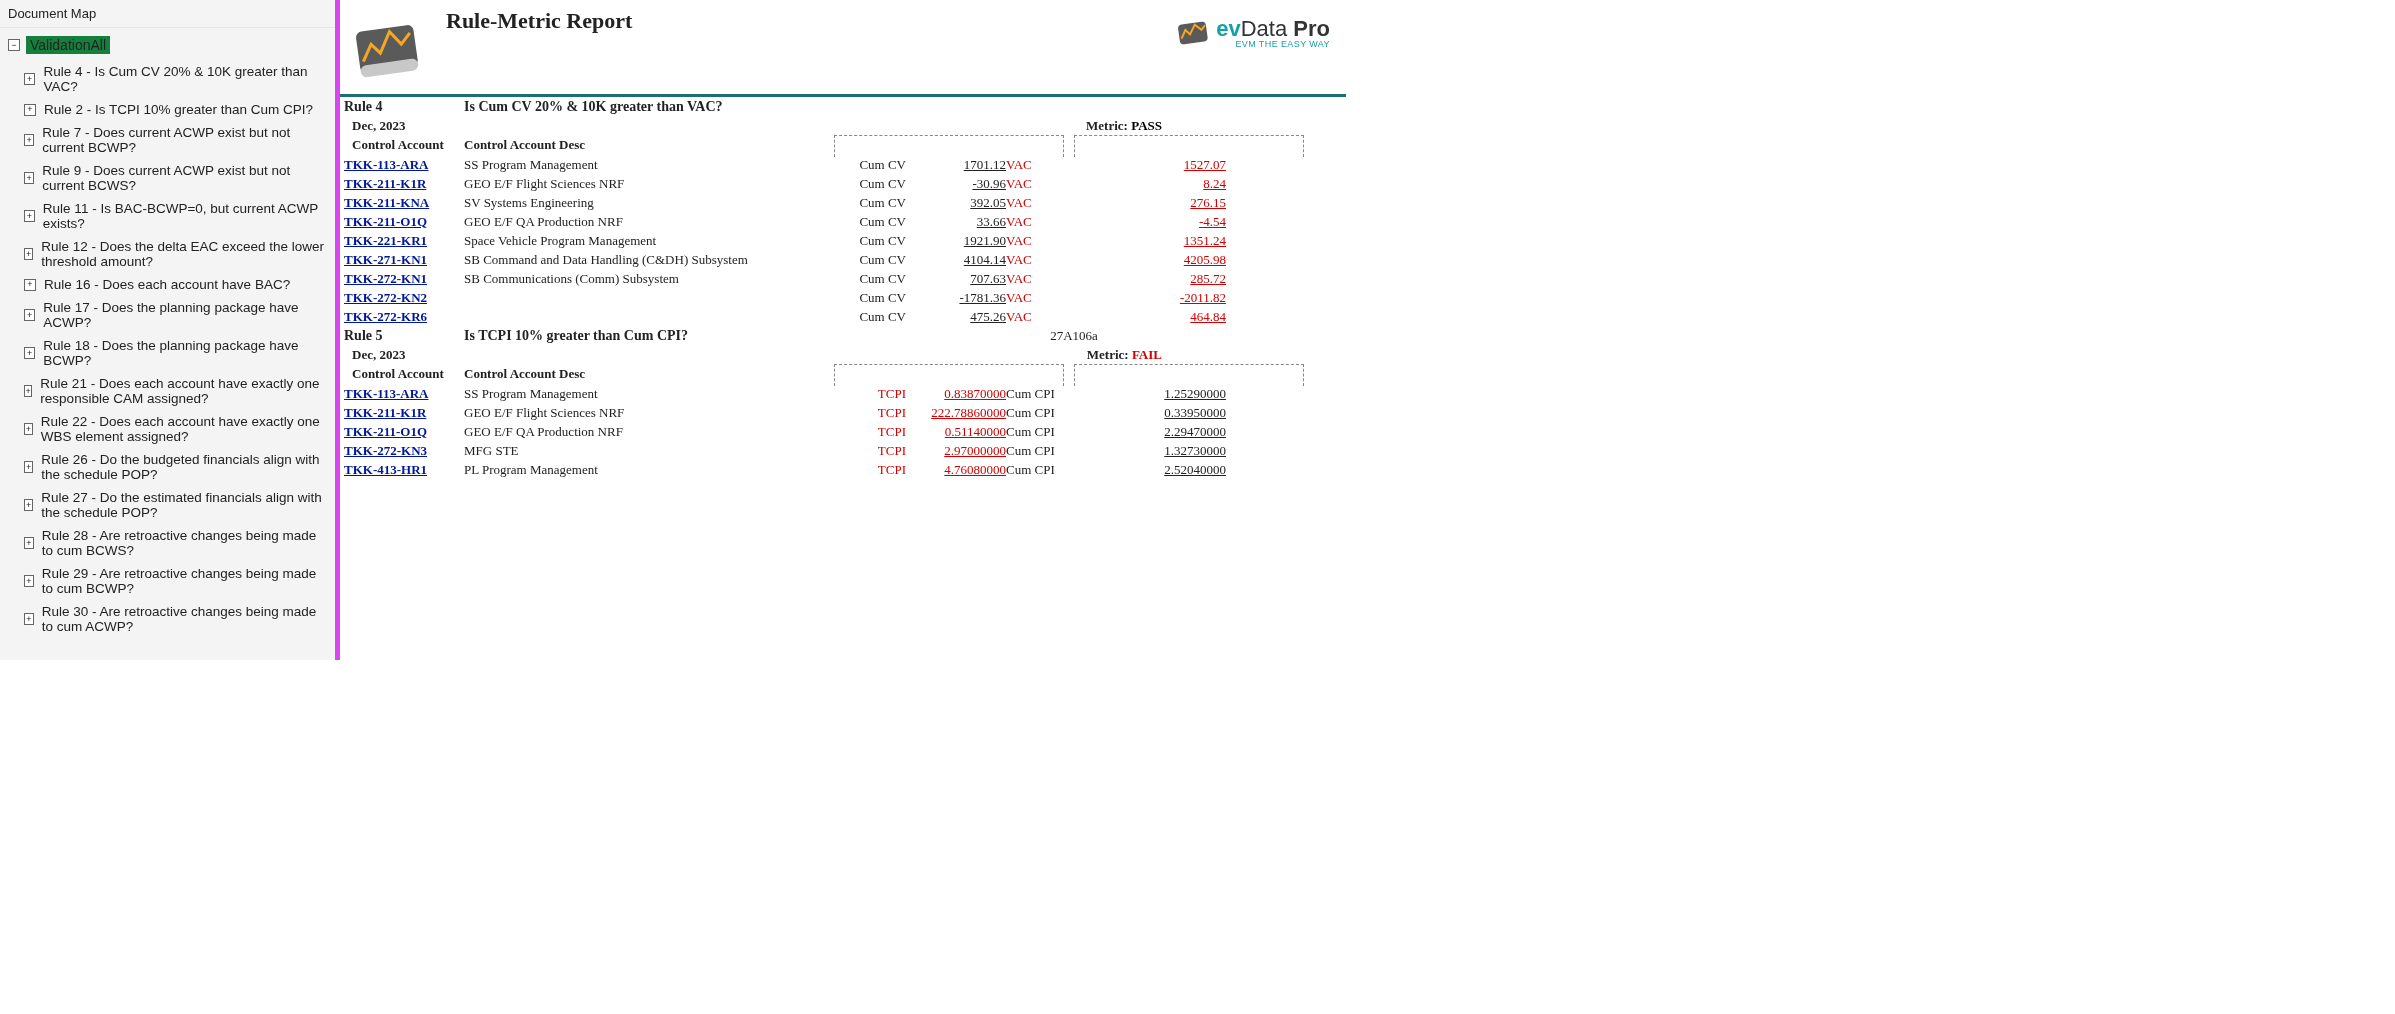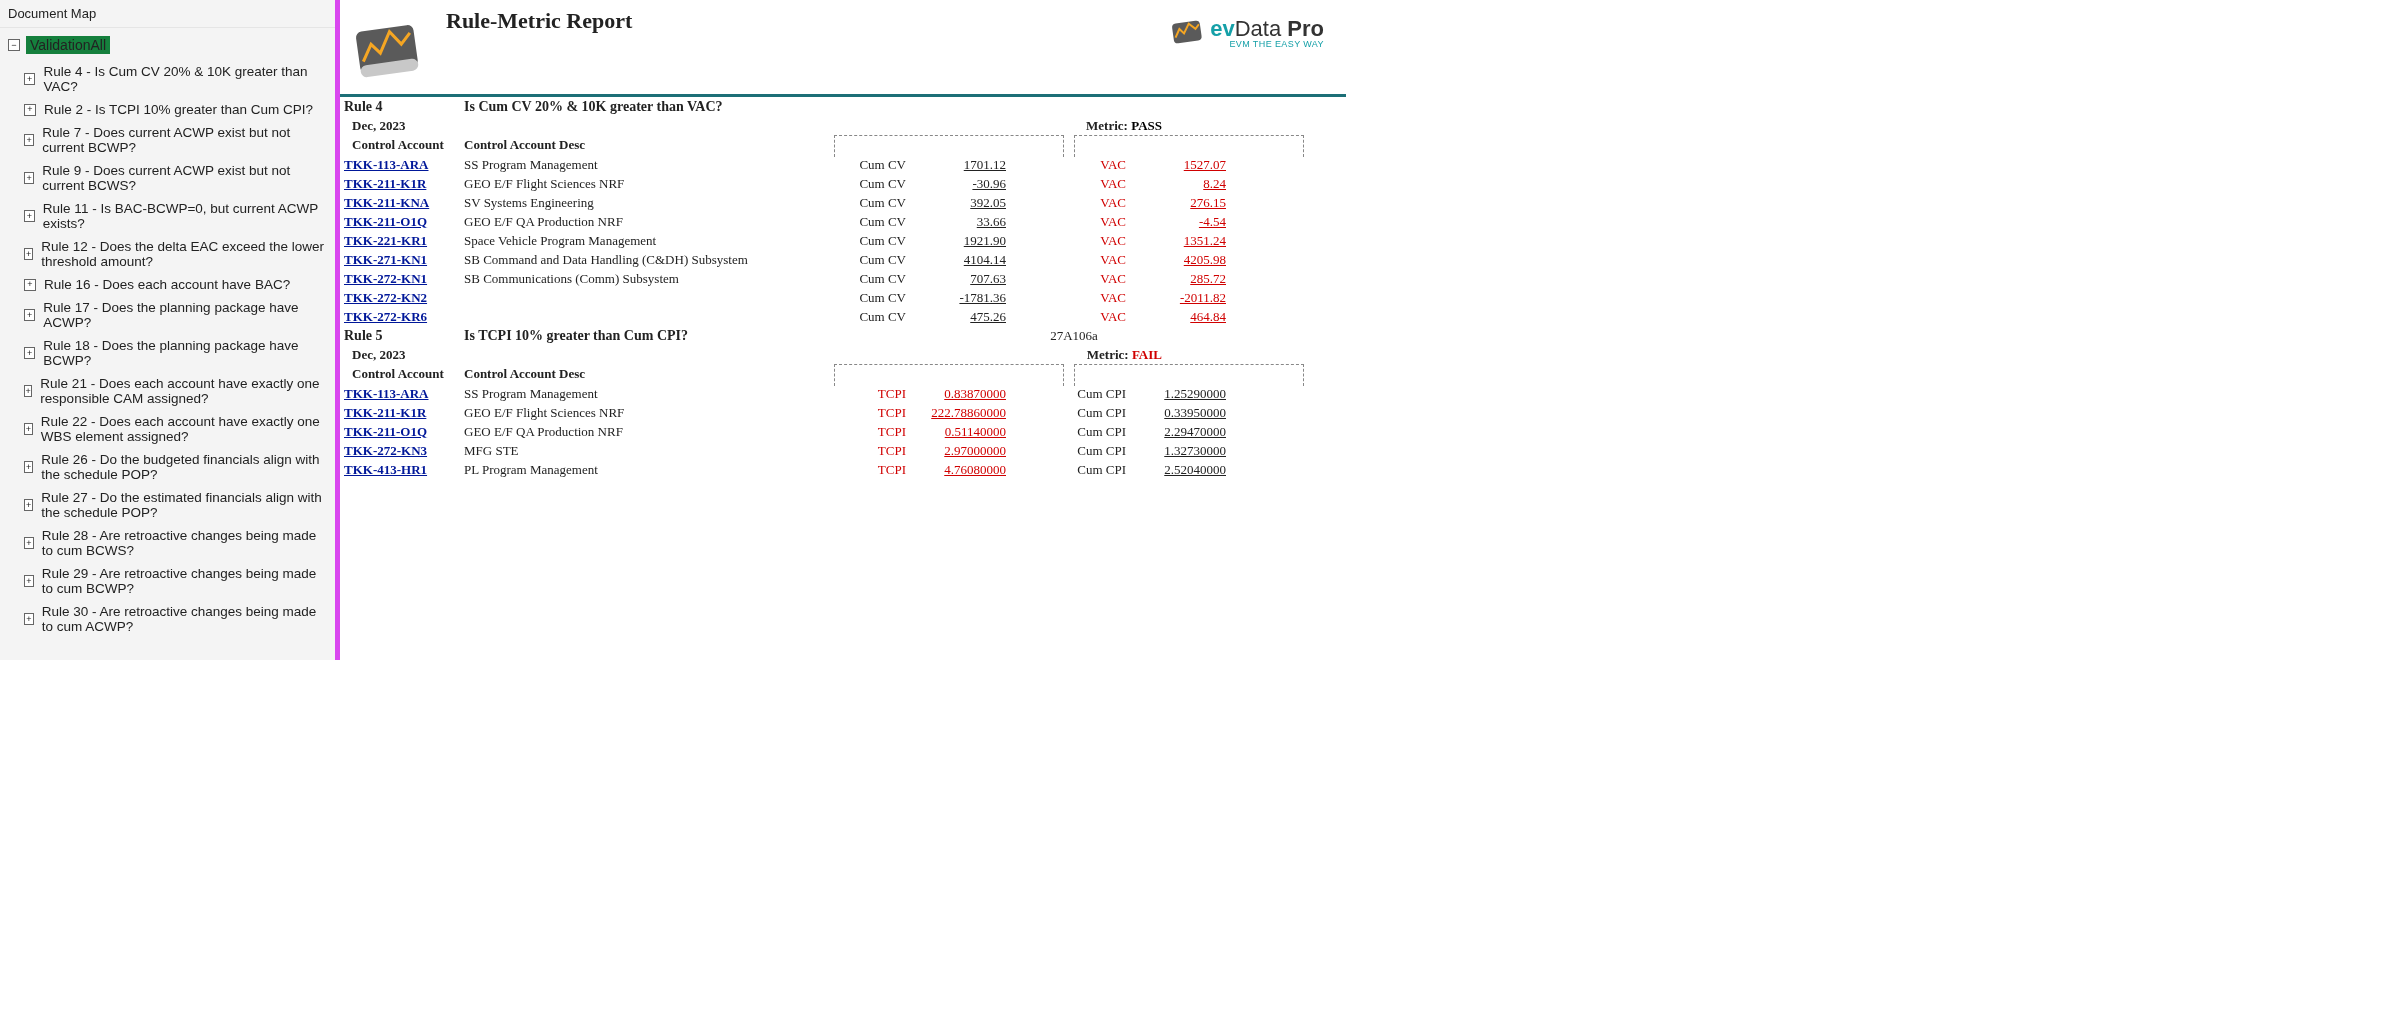--- a/index.html
+++ b/index.html
@@ -11,21 +11,21 @@
   .tree-root { display:flex; align-items:center; gap:6px; padding:2px 4px; margin-bottom:4px;}
   .tree-toggle { width:12px; height:12px; border:1px solid #666; display:flex; align-items:center; justify-content:center; font-size:9px; line-height:1; cursor:pointer; background:#fff;}
   .tree-root .label { background:#15803d; padding:1px 4px;text-align:center; }
   .tree-item { display:flex; align-items:center; gap:8px; padding:4px 4px 4px 20px; cursor:pointer; font-size:13.5px;}
   .right-pane { flex:1; overflow:auto; background:#fff; position:relative;}
   .report { width: 1006px; }
   .report-header { border:3px solid #1c6f77; display:flex; padding:8px 12px 8px 8px; gap:18px; border-left:none; border-right:none; border-top:none; position:relative;}
   .report-icon { width:80px; height:72px; margin-top:6px; }
   .header-text h1 { font-family: Georgia, "Times New Roman", serif; font-size:22px; font-weight:bold; margin-bottom:6px;}
   .header-text .sub { font-size:13px; margin:2px 0; font-family: Georgia, "Times New Roman", serif;}
-  .brand { position:absolute; right:22px; top:18px; display:flex; gap:6px;}
+  .brand { position:absolute; right:16px; top:18px; display:flex; align-items:center; gap:6px;}
   .brand .brand-icon { width:34px; height:30px; }
   .brand .brand-text { display:flex; flex-direction:column; line-height:1;}
   .brand .brand-text .t1 { font-size:22px; font-weight:400; color:#333; font-family: Arial, sans-serif;}
   .brand .brand-text .t1 b{ font-weight:700;}
   .brand .brand-text .t2 { font-size:9px; color:#15a0a8; letter-spacing:0.4px; align-self:flex-end;}
   .rule-block { padding:0 4px; }
   .rule-hdr { display:flex; padding:2px 0; font-family: Georgia,"Times New Roman",serif;}
   .rule-hdr .c1{ width:120px; font-weight:bold; font-size:14px;}
   .rule-hdr .c2{ flex:0 0 360px; font-weight:bold; font-size:14px;}
   .rule-hdr .c3{ width:260px; text-align:center; font-size:13px;}
@@ -38,21 +38,21 @@
   .colhdr-row .c1{ width:120px; padding-left:8px; font-weight:bold; font-size:13px;}
   .colhdr-row .c2{ flex:0 0 360px; font-weight:bold; font-size:13px;}
   .colhdr-row .bracket{ position:absolute; top:0; height:22px; border-top:1px dashed #888; border-left:1px dashed #888; border-right:1px dashed #888;}
   .bracket.b1 { left:490px; width:230px;}
   .bracket.b2 { left:730px; width:230px;}
   .data-row { display:flex; padding:1.5px 0; font-family:Georgia,"Times New Roman",serif; font-size:13px;}
   .data-row .acct{ width:120px; color:#001799; font-weight:bold; text-decoration:underline; cursor:pointer;}
   .data-row .desc{ flex:0 0 358px; }
   .data-row .m1l{ width:84px; text-align:right; }
   .data-row .m1v{ width:100px; text-align:right; text-decoration:underline;}
-  .data-row .m2l{ width:120px; text-align:right; }
+  .data-row .m2l{ width:120px; text-align:left; }
   .data-row .m2v{ width:100px; text-align:right; text-decoration:underline;}
   .red { color:#d00000; }
   svg { display:block;}
 </style>
 </head>
 <body>
 
 <div class="app">
 
   <div class="left-pane">

